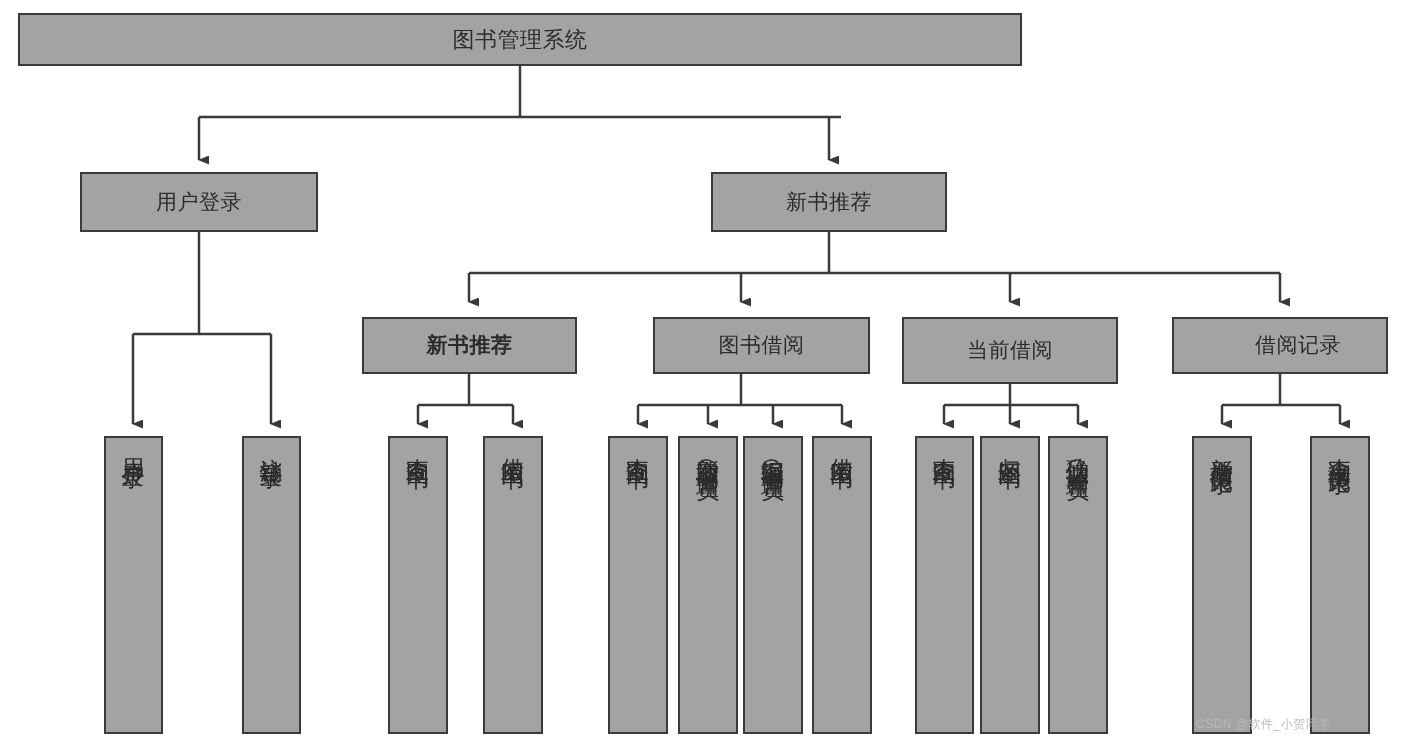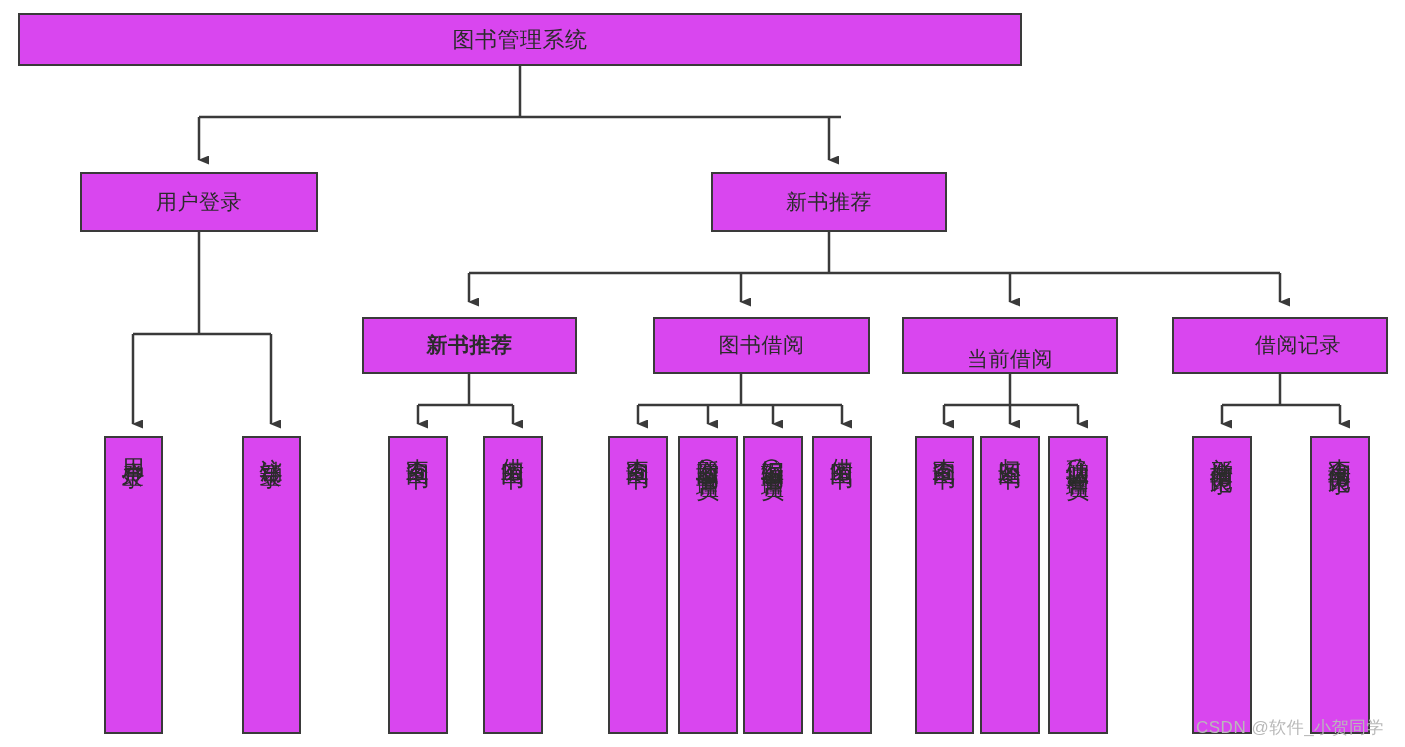--- a/index.html
+++ b/index.html
@@ -22,21 +22,21 @@
     left: 0;
     top: 0;
     width: 1405px;
     height: 747px;
     pointer-events: none;
   }
   .node {
     position: absolute;
     box-sizing: border-box;
     border: 2.5px solid #3a3a3a;
-    background: #d946ef;
+    background: #a3a3a3;
     display: flex;
     align-items: center;
     justify-content: center;
     color: #2b2b2b;
   }
   .node-label {
     display: block;
     text-align: center;
     line-height: 1.18;
     letter-spacing: 0.5px;
@@ -58,21 +58,21 @@
   .node.vert .node-label {
     writing-mode: vertical-rl;
     text-orientation: upright;
     font-size: 23px;
     line-height: 1.05;
     letter-spacing: 3px;
     white-space: nowrap;
   }
   .watermark {
     position: absolute;
-    font-size: 17px;
+    font-size: 12px;
     color: #b9b9b9;
     white-space: nowrap;
     letter-spacing: 0.5px;
     text-align: right;
   }
 </style>
 </head>
 <body>
 
 <div id="canvas">
@@ -137,21 +137,21 @@
   <div class="node horiz" style="left:711px; top:172px; width:236px; height:60px;">
     <span class="node-label">新书推荐</span>
   </div>
 
   <div class="node horiz" style="left:362px; top:317px; width:215px; height:57px;font-weight:bold;">
     <span class="node-label">新书推荐</span>
   </div>
   <div class="node horiz" style="left:633px; top:317px; width:217px; height:57px;margin-left:20px;">
     <span class="node-label">图书借阅</span>
   </div>
-  <div class="node horiz" style="left:902px; top:317px; width:216px; height:57px;align-items:flex-end;">
+  <div class="node horiz" style="left:902px; top:317px; width:216px; height:67px;">
     <span class="node-label">当前借阅</span>
   </div>
   <div class="node horiz" style="left:1172px; top:317px; width:216px; height:57px;padding-left:36px;">
     <span class="node-label">借阅记录</span>
   </div>
 
   <div class="node vert" style="left:104px; top:436px; width:59px; height:298px;">
     <span class="node-label">用户登录</span>
   </div>
   <div class="node vert" style="left:242px; top:436px; width:59px; height:298px;">

